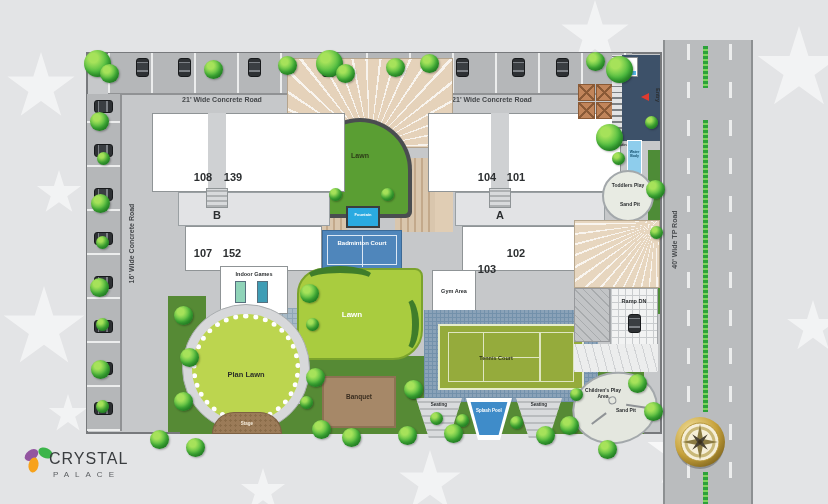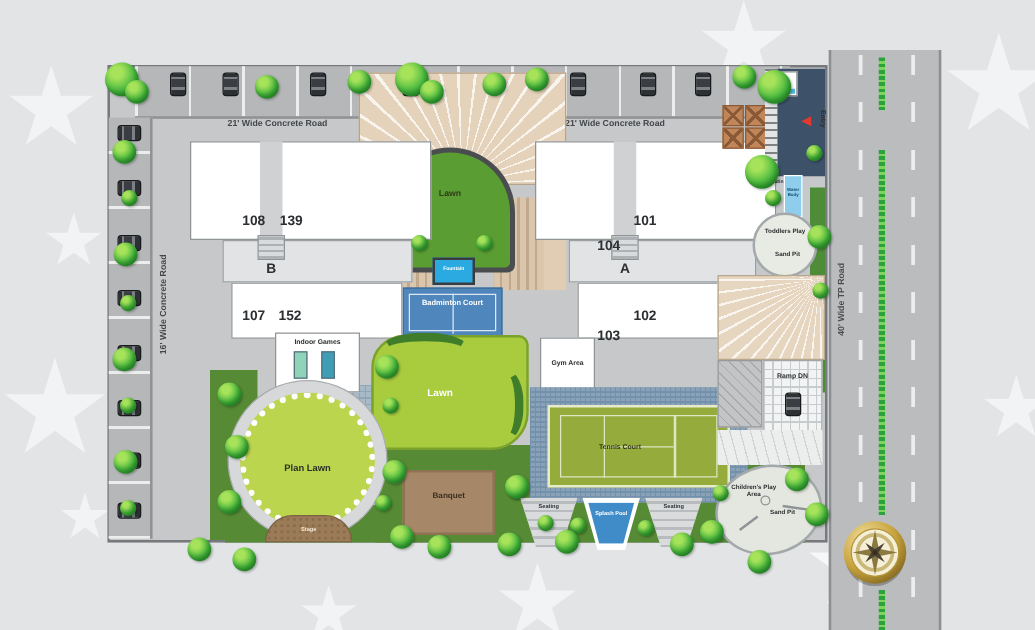--- a/index.html
+++ b/index.html
@@ -83,21 +83,21 @@
   <div class="lbl" style="left:215px;top:171px;width:36px;font-size:11px;">139</div>
   <div class="lbl" style="left:185px;top:247px;width:36px;font-size:11px;">107</div>
   <div class="lbl" style="left:214px;top:247px;width:36px;font-size:11px;">152</div>
 
   <div class="abs" style="left:428px;top:113px;width:193px;height:79px;background:#ffffff;border:1.5px solid #8f9496;"></div>
   <div class="abs" style="left:455px;top:192px;width:150px;height:34px;background:#e2e3e5;border:1.5px solid #9aa0a3;"></div>
   <div class="abs" style="left:462px;top:226px;width:138px;height:45px;background:#ffffff;border:1.5px solid #8f9496;"></div>
   <div class="abs" style="left:491px;top:113px;width:18px;height:77px;background:#cfd1d3;"></div>
   <div class="abs" style="left:489px;top:188px;width:22px;height:20px;background:repeating-linear-gradient(0deg,#aeb1b3 0 2px,#d8dadc 2px 5px);border:1px solid #8f9496;"></div>
   <div class="lbl" style="left:482px;top:209px;width:36px;font-size:11px;">A</div>
-  <div class="lbl" style="left:469px;top:171px;width:36px;font-size:11px;margin-top:20px;">104</div>
+  <div class="lbl" style="left:469px;top:171px;width:36px;font-size:11px;">104</div>
   <div class="lbl" style="left:498px;top:171px;width:36px;font-size:11px;">101</div>
   <div class="lbl" style="left:469px;top:247px;width:36px;font-size:11px;margin-top:16px;">103</div>
   <div class="lbl" style="left:498px;top:247px;width:36px;font-size:11px;">102</div>
 
   <div class="abs" style="left:168px;top:296px;width:38px;height:136px;background:#568a35;"></div>
   <div class="abs" style="left:300px;top:356px;width:344px;height:78px;background:#568a35;"></div>
   <div class="abs" style="left:180px;top:404px;width:140px;height:30px;background:#568a35;"></div>
   <div class="abs" style="left:648px;top:150px;width:12px;height:164px;background:#4e8c37;"></div>
 
   <div class="abs" style="left:272px;top:308px;width:48px;height:46px;background-color:#a8bac7;background-image:repeating-linear-gradient(0deg,#8fa6b6 0 1px,transparent 1px 5px),repeating-linear-gradient(90deg,#8fa6b6 0 1px,transparent 1px 5px);border-radius:16px 0 0 0;"></div>
@@ -259,14 +259,21 @@
       <circle cx="27" cy="30" r="24" fill="rgba(0,0,0,.25)"></circle>
       <circle cx="27" cy="27" r="25" fill="url(#gold)"></circle>
       <circle cx="27" cy="27" r="19" fill="#f6efd8" stroke="#b49539" stroke-width="1"></circle>
       <circle cx="27" cy="27" r="14" fill="none" stroke="#c9b878" stroke-width="3"></circle>
       <polygon points="27,9 30,24 45,27 30,30 27,45 24,30 9,27 24,24" fill="#8a7a42"></polygon>
       <polygon points="27,16 29,25 38,27 29,29 27,38 25,29 16,27 25,25" fill="#4a4334" transform="rotate(45 27 27)"></polygon>
       <circle cx="27" cy="27" r="2" fill="#3a2f1a"></circle>
     </svg>
   </div>
 
+  <div class="abs" style="left:16px;top:442px;width:170px;height:50px;">
+    <div class="abs" style="left:8px;top:8px;width:15px;height:10px;border-radius:50%;background:#9355a0;transform:rotate(-35deg);"></div>
+    <div class="abs" style="left:22px;top:6px;width:15px;height:10px;border-radius:50%;background:#3cb54a;transform:rotate(25deg);"></div>
+    <div class="abs" style="left:10px;top:18px;width:15px;height:10px;border-radius:50%;background:#f7a21b;transform:rotate(-80deg);"></div>
+    <div class="abs" style="left:33px;top:8px;font-size:16px;font-weight:500;letter-spacing:1px;color:#3a3d40;">CRYSTAL</div>
+    <div class="abs" style="left:37px;top:28px;font-size:8px;letter-spacing:6px;color:#5a5d60;">PALACE</div>
+  </div>
 
 </div>
 
 </body></html>

